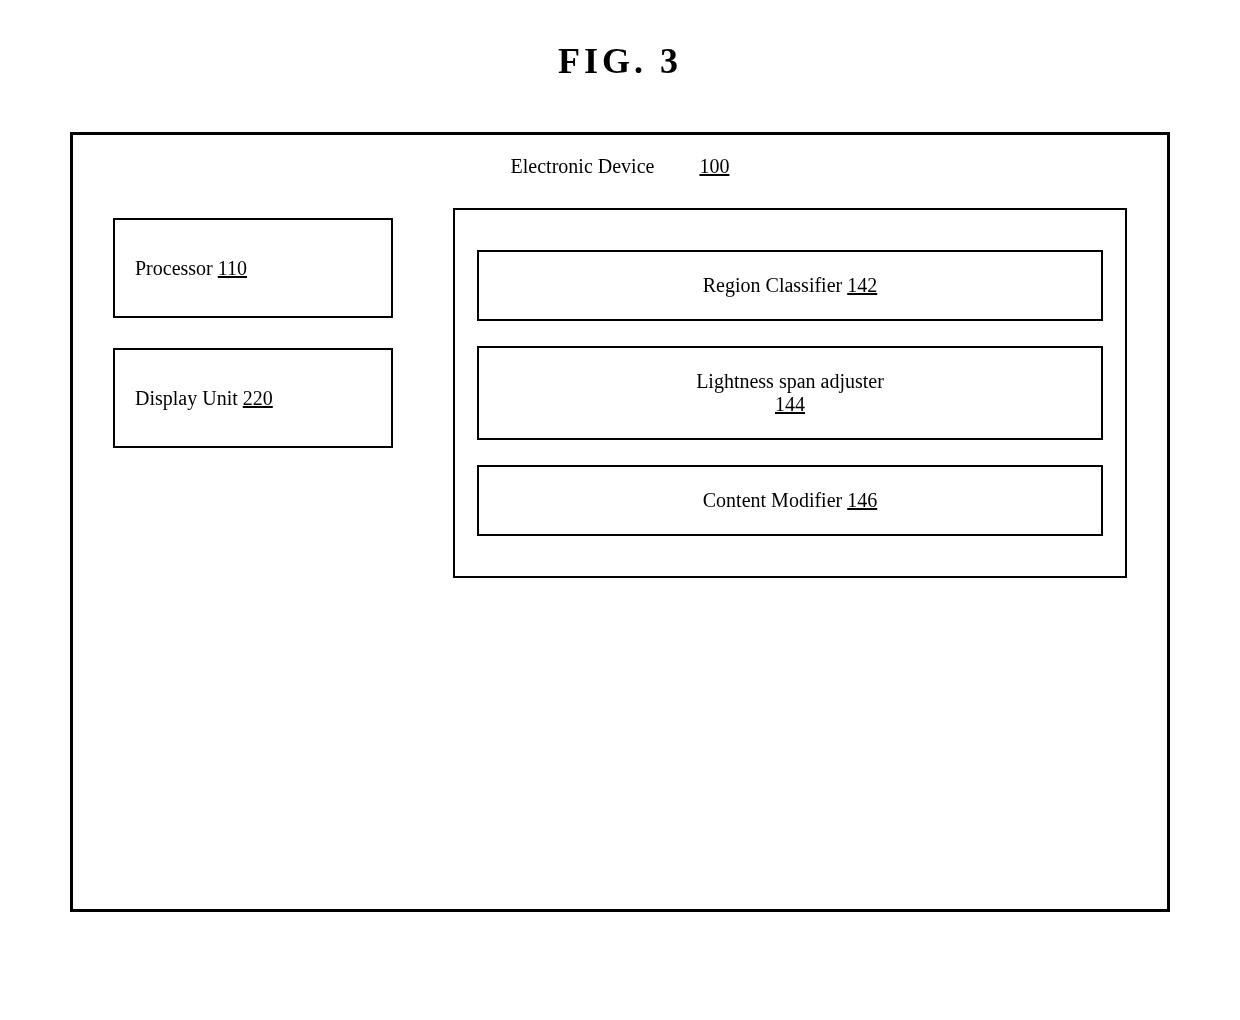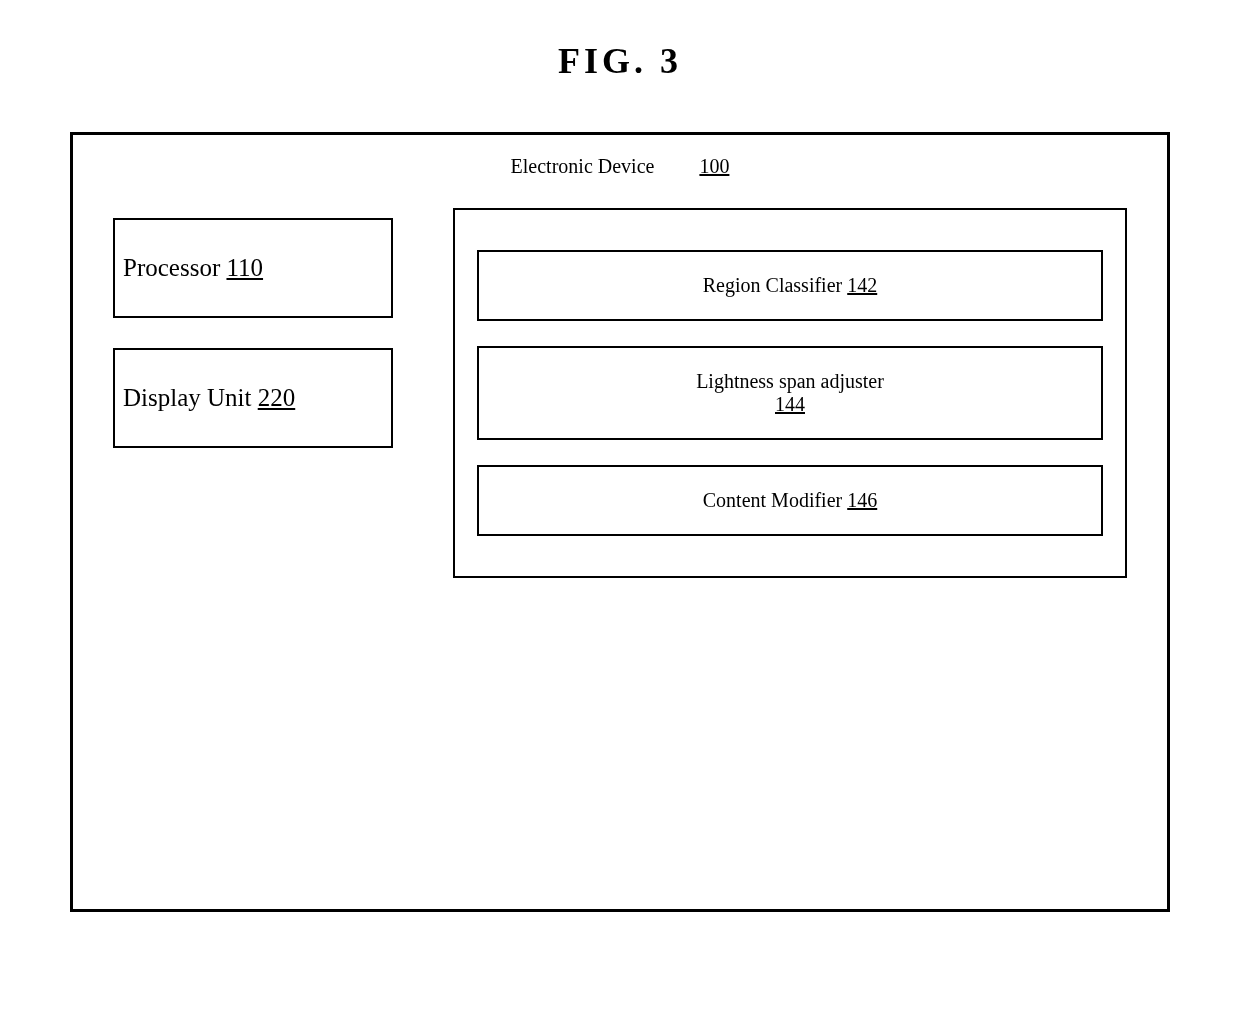--- a/index.html
+++ b/index.html
@@ -63,25 +63,25 @@
     .left-column {
       display: flex;
       flex-direction: column;
       gap: 30px;
       width: 280px;
       padding-top: 10px;
     }
 
     .component-box {
       border: 2px solid #000000;
-      padding: 28px 8px;
+      padding: 28px 20px;
       display: flex;
       align-items: center;
       justify-content: flex-start;
-      font-size: 25px;
+      font-size: 20px;
       font-family: 'Times New Roman', Times, serif;
       min-height: 100px;
     }
 
     .component-box .ref-num {
       text-decoration: underline;
     }
 
     .right-outer-box {
       border: 2px solid #000000;

